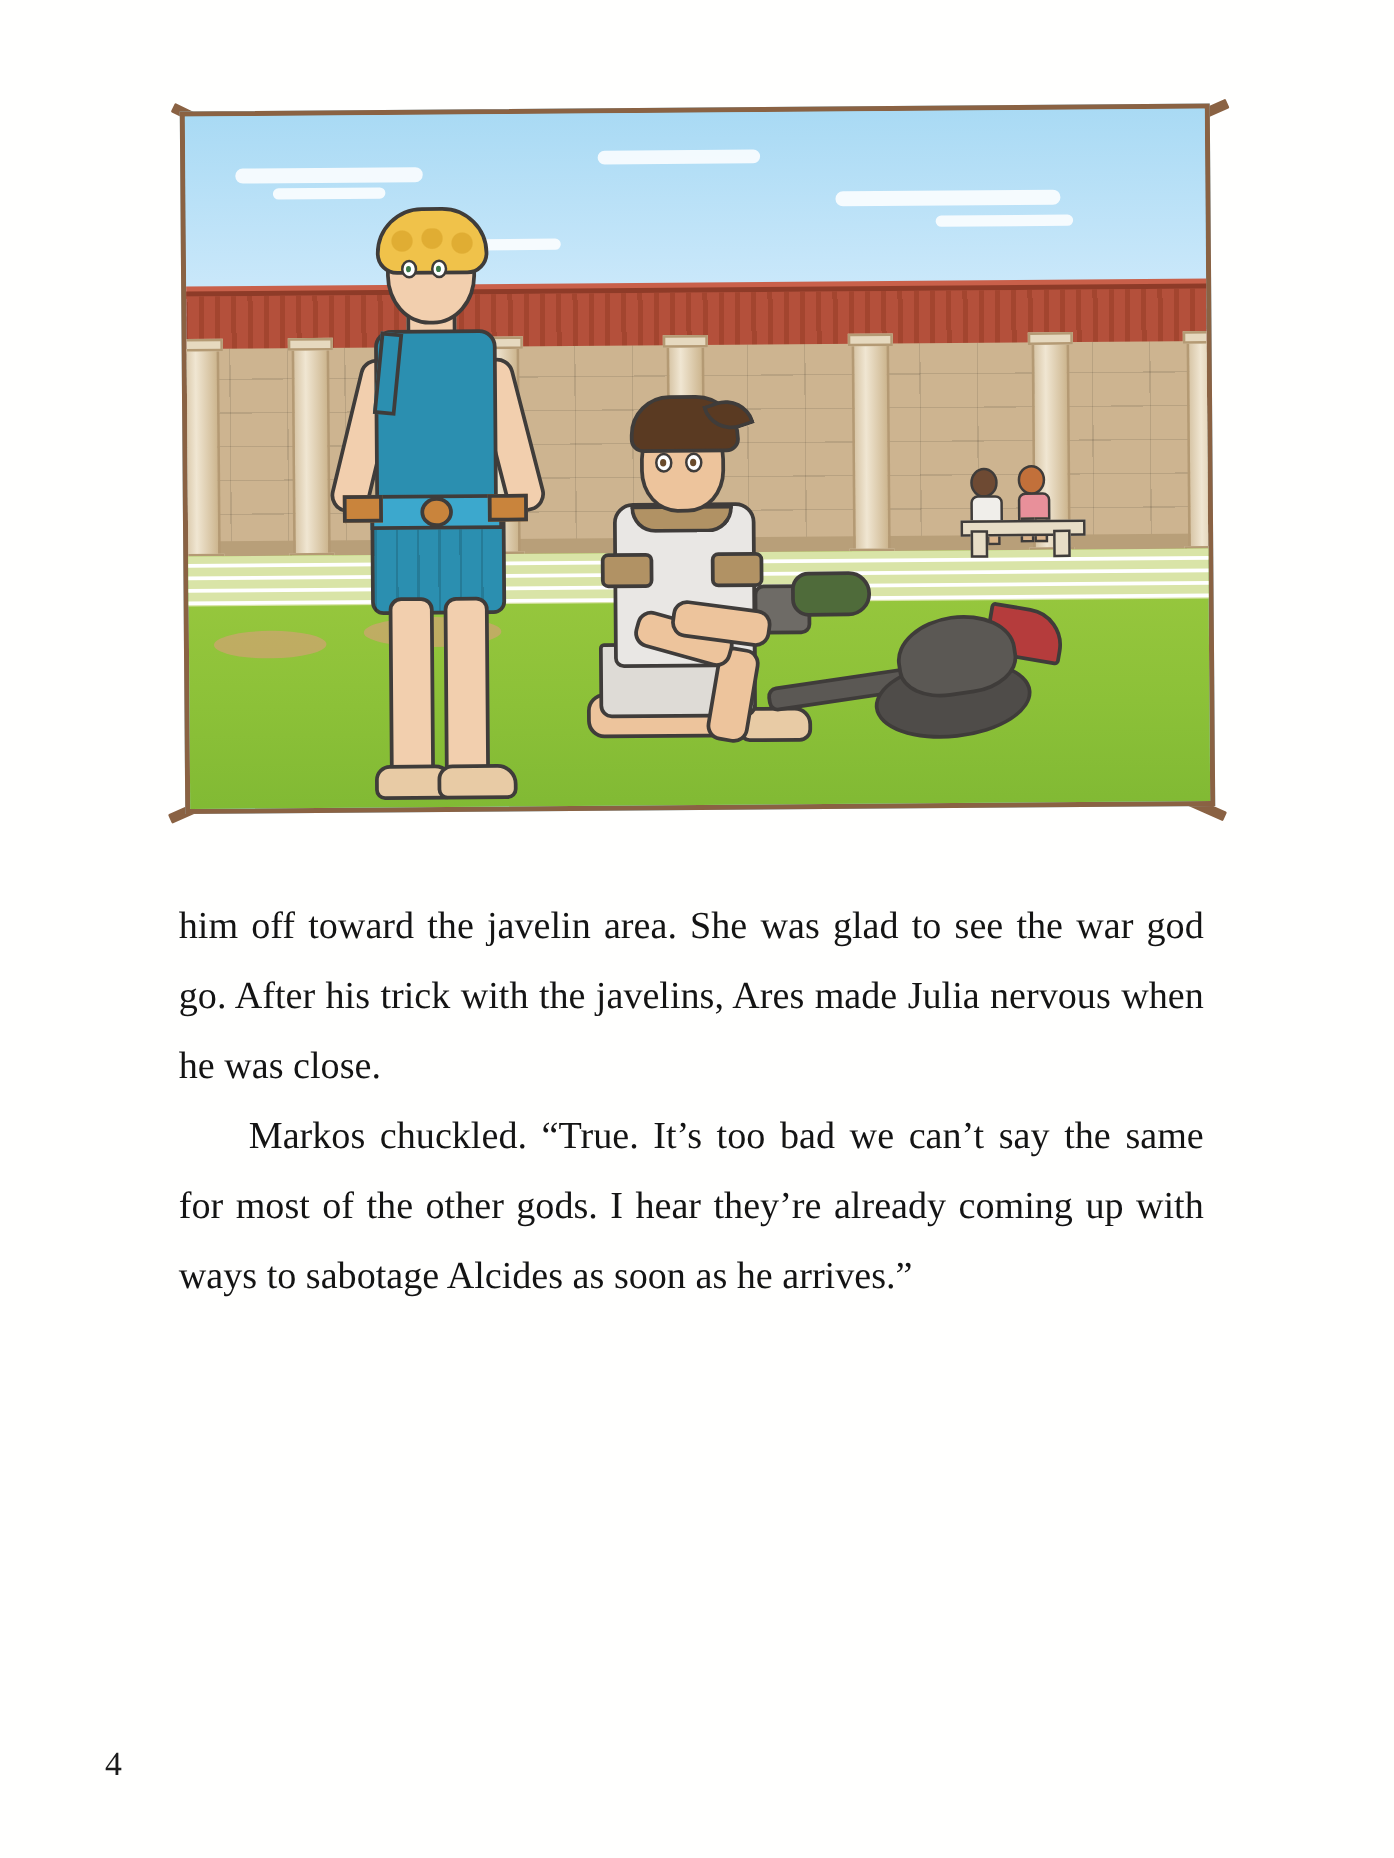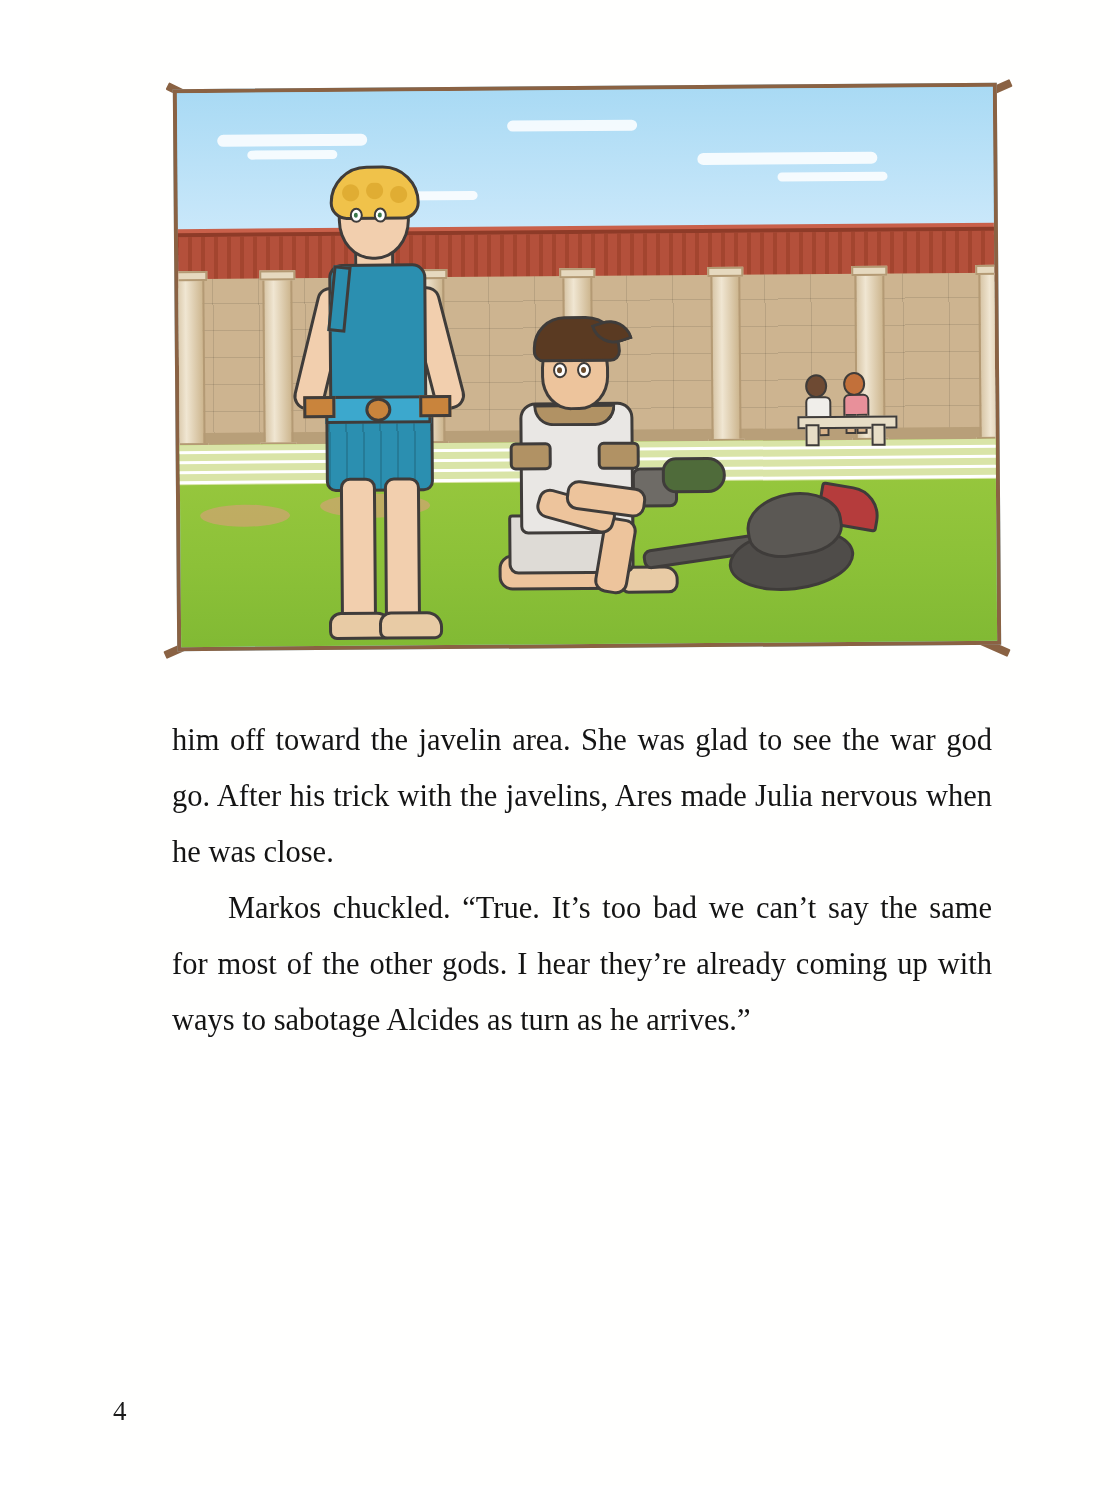--- a/index.html
+++ b/index.html
@@ -13,21 +13,20 @@
     position: relative;
     font-family: "Liberation Serif", serif;
     color: #1b1b1b;
     overflow: hidden;
   }
 
   .page {
     position: absolute;
     inset: 0;
     background: #fffffe;
-    margin-left: 29px;
   }
 
   
   .illustration-wrap {
     position: absolute;
     left: 128px;
     top: 62px;
     width: 862px;
     height: 608px;
   }
@@ -357,17 +356,17 @@
         <div class="armor-shield"></div>
         <div class="armor-crest"></div>
         <div class="armor-helm"></div>
 
       </div>
     </div>
   </div>
 
   <div class="body-text">
     <p>him off toward the javelin area. She was glad to see the war god go. After his trick with the javelins, Ares made Julia nervous when he was close.</p>
-    <p class="indent">Markos chuckled. “True. It’s too bad we can’t say the same for most of the other gods. I hear they’re already coming up with ways to sabotage Alcides as turn as he arrives.”</p>
+    <p class="indent">Markos chuckled. “True. It’s too bad we can’t say the same for most of the other gods. I hear they’re already coming up with ways to sabotage Alcides as soon as he arrives.”</p>
   </div>
 
   <div class="page-number">4</div>
 </div>
 
 </body></html>

